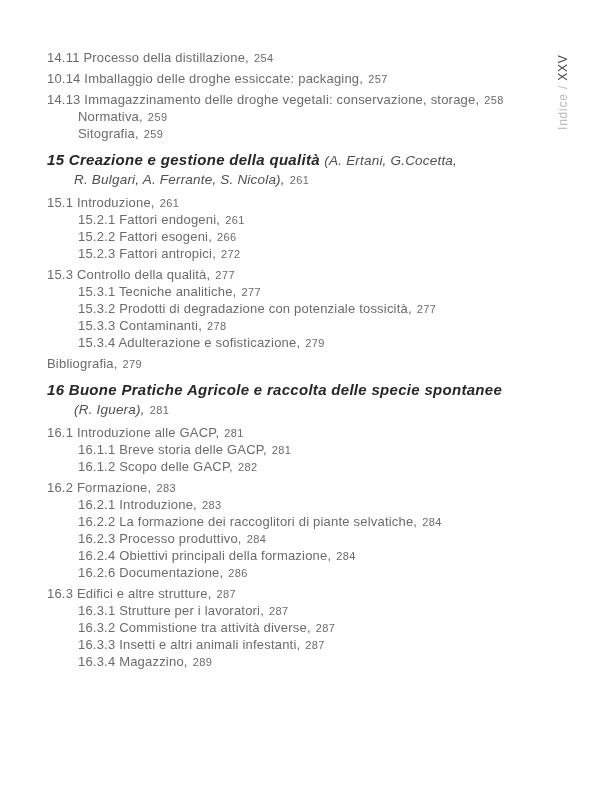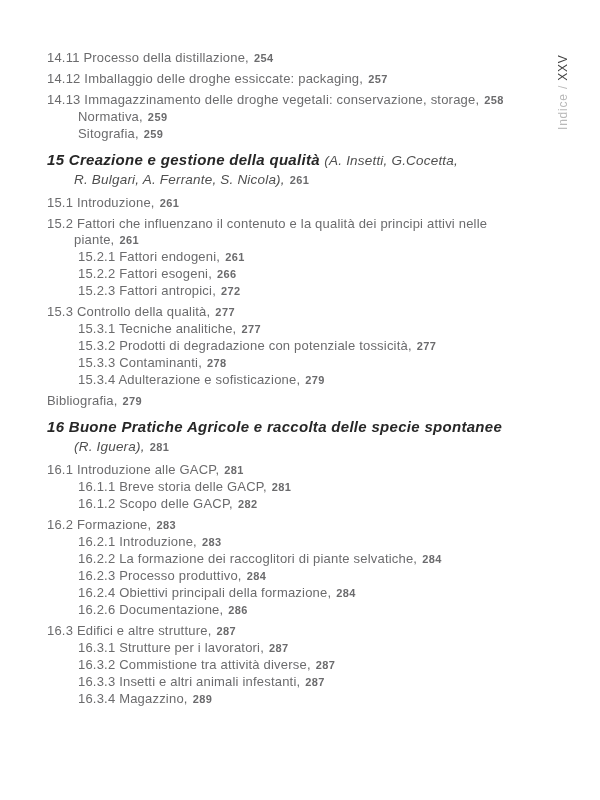--- a/index.html
+++ b/index.html
@@ -27,21 +27,21 @@
   .item.ind1 { margin-left:31px; margin-top:1px; }
   .item.chapter { margin-top:8px; margin-bottom:5px; }
   .item.chapter .line { line-height:19px; }
   .line { white-space:nowrap; }
   .line.cont { padding-left:27px; }
 
   .seg-t  { }
   .seg-ti { }
   .seg-h  { font-weight:bold; font-size:15px; color:#272727; letter-spacing:0.3px;font-style:italic; }
   .seg-hi { font-style:italic; font-size:13.5px; color:#4f4f4f; }
-  .seg-p  { font-size:11px; color:#6b6b6d; margin-left:5px; letter-spacing:0.4px;font-weight:bold; }
+  .seg-p  { font-size:11px; color:#6b6b6d; margin-left:5px; letter-spacing:0.4px; }
 
   .margin-label {
     position:absolute;
     left:556px; top:130px;
     transform-origin:0 0;
     transform:rotate(-90deg);
     white-space:nowrap;
     font-size:12px;
     letter-spacing:0.8px;
   }
@@ -50,41 +50,37 @@
 </style>
 </head>
 <body>
 
 <div class="page">
   <div class="toc">
       <div class="item ind0">
         <div class="line"><span class="seg-t">14.11 Processo della distillazione,</span><span class="seg-p">254</span></div>
       </div>
       <div class="item ind0">
-        <div class="line"><span class="seg-t">14.12 Imballaggio delle droghe essiccate: </span><span class="seg-ti">packaging</span><span class="seg-t">,</span><span class="seg-p">257</span></div>
+        <div class="line"><span class="seg-t">10.14 Imballaggio delle droghe essiccate: </span><span class="seg-ti">packaging</span><span class="seg-t">,</span><span class="seg-p">257</span></div>
       </div>
       <div class="item ind0">
         <div class="line"><span class="seg-t">14.13 Immagazzinamento delle droghe vegetali: conservazione, </span><span class="seg-ti">storage</span><span class="seg-t">,</span><span class="seg-p">258</span></div>
       </div>
       <div class="item ind1">
         <div class="line"><span class="seg-t">Normativa,</span><span class="seg-p">259</span></div>
       </div>
       <div class="item ind1">
         <div class="line"><span class="seg-t">Sitografia,</span><span class="seg-p">259</span></div>
       </div>
       <div class="item ind0 chapter">
-        <div class="line"><span class="seg-h">15 Creazione e gestione della qualità </span><span class="seg-hi">(A. Insetti, G.Cocetta,</span></div>
+        <div class="line"><span class="seg-h">15 Creazione e gestione della qualità </span><span class="seg-hi">(A. Ertani, G.Cocetta,</span></div>
         <div class="line cont"><span class="seg-hi">R. Bulgari, A. Ferrante, S. Nicola),</span><span class="seg-p">261</span></div>
       </div>
       <div class="item ind0">
         <div class="line"><span class="seg-t">15.1 Introduzione,</span><span class="seg-p">261</span></div>
-      </div>
-      <div class="item ind0">
-        <div class="line"><span class="seg-t">15.2 Fattori che influenzano il contenuto e la qualità dei principi attivi nelle</span></div>
-        <div class="line cont"><span class="seg-t">piante,</span><span class="seg-p">261</span></div>
       </div>
       <div class="item ind1">
         <div class="line"><span class="seg-t">15.2.1 Fattori endogeni,</span><span class="seg-p">261</span></div>
       </div>
       <div class="item ind1">
         <div class="line"><span class="seg-t">15.2.2 Fattori esogeni,</span><span class="seg-p">266</span></div>
       </div>
       <div class="item ind1">
         <div class="line"><span class="seg-t">15.2.3 Fattori antropici,</span><span class="seg-p">272</span></div>
       </div>

